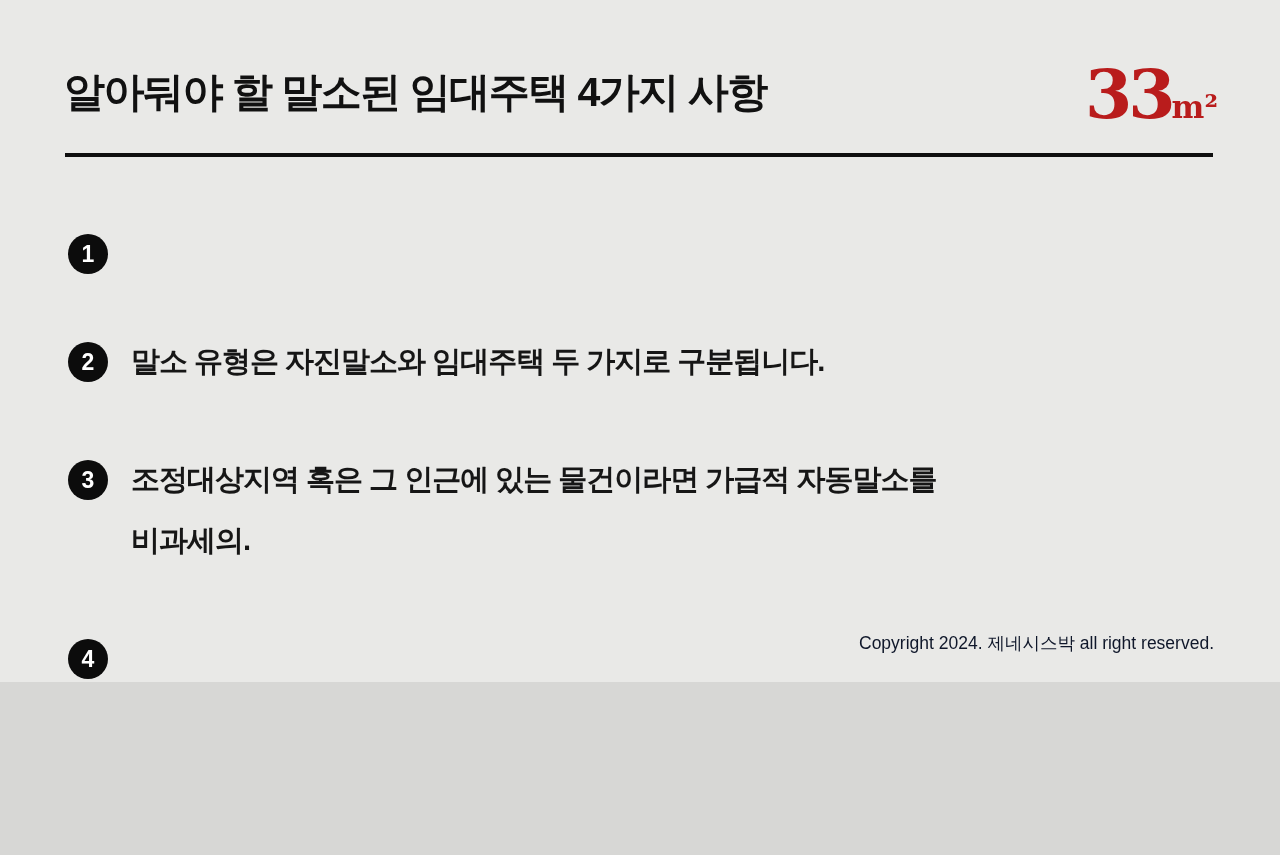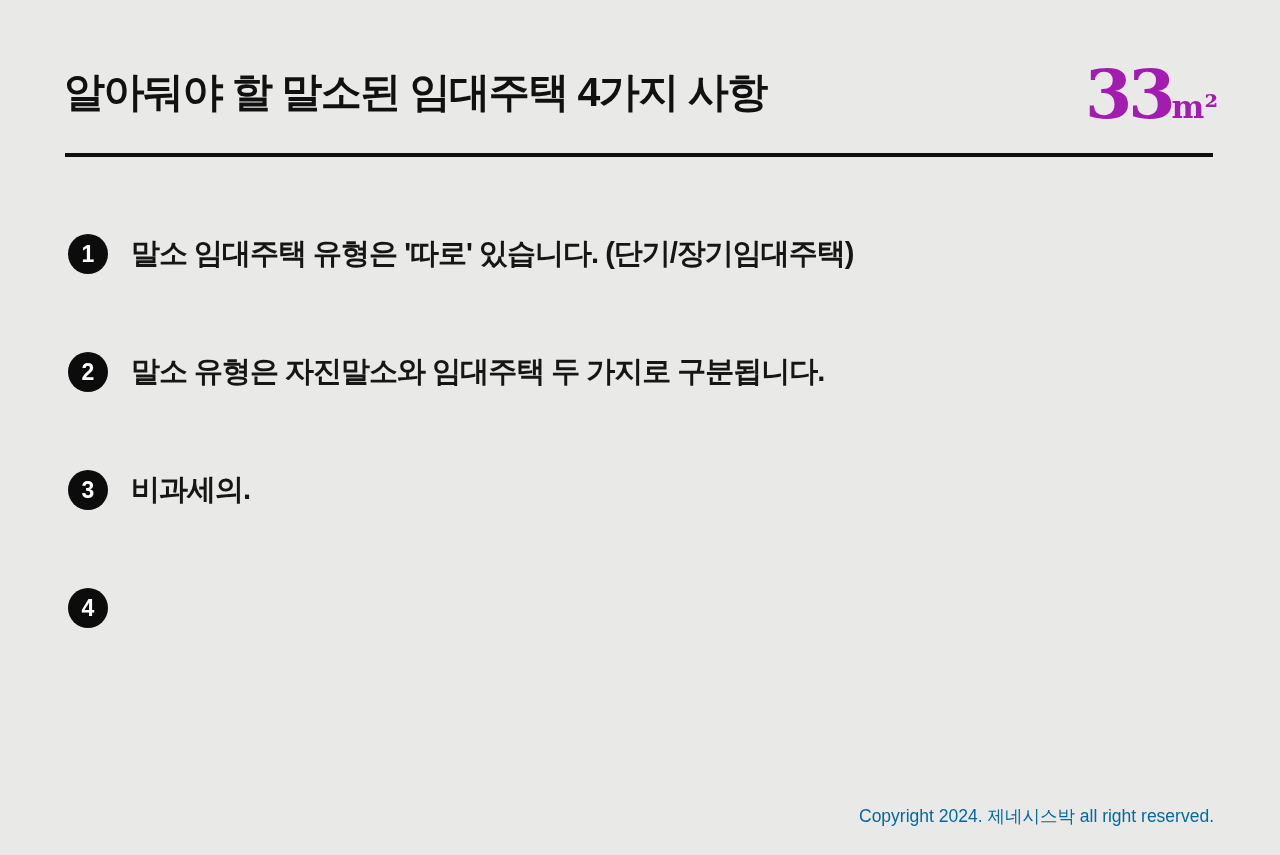--- a/index.html
+++ b/index.html
@@ -1,21 +1,21 @@
 <!DOCTYPE html>
 <html lang="ko"><head>
 <meta charset="utf-8">
 <style>
   html, body { margin: 0; padding: 0; }
   body { background: #d7d7d5; }
 
   .page {
     position: relative;
     width: 1280px;
-    height: 855px;
+    height: 682px;
     background: #e9e9e7;
     overflow: hidden;
     font-family: "Liberation Sans", "DejaVu Sans", sans-serif;
     color: #131313;
   }
 
   
   .header {
     position: absolute;
     left: 64px;
@@ -29,21 +29,21 @@
     font-size: 41px;
     font-weight: 800;
     letter-spacing: -1.5px;
     line-height: 1.2;
     margin-top: 10px;
     color: #111;
   }
   .logo {
     font-family: "DejaVu Serif", "Liberation Serif", serif;
     font-weight: bold;
-    color: #a21caf;
+    color: #b91c1c;
     white-space: nowrap;
     line-height: 1;
     margin-top: 2px;
   }
   .logo .logo-33 { font-size: 68px; letter-spacing: -4px; }
   .logo .logo-m2 { font-size: 31px; letter-spacing: 0; }
 
   .divider {
     position: absolute;
     left: 65px;
@@ -88,55 +88,53 @@
     color: #161616;
     white-space: nowrap;
   }
 
   
   .footer {
     position: absolute;
     right: 66px;
     bottom: 27px;
     font-size: 17.5px;
-    color: #0369a1;
+    color: #0f172a;
     letter-spacing: 0;
   }
 </style>
 </head>
 <body>
 
 <div class="page">
 
   <div class="header">
     <div class="page-title">알아둬야 할 말소된 임대주택 4가지 사항</div>
     <div class="logo"><span class="logo-33">33</span><span class="logo-m2">m²</span></div>
   </div>
 
   <div class="divider"></div>
 
   <div class="content">
 
     <div class="item">
       <div class="badge">1</div>
-      <div class="item-text">
-        <div>말소 임대주택 유형은 '따로' 있습니다. (단기/장기임대주택)</div>
-      </div>
     </div>
 
     <div class="item">
       <div class="badge">2</div>
       <div class="item-text">
         <div>말소 유형은 자진말소와 임대주택 두 가지로 구분됩니다.</div>
       </div>
     </div>
 
     <div class="item">
       <div class="badge">3</div>
       <div class="item-text">
+        <div>조정대상지역 혹은 그 인근에 있는 물건이라면 가급적 자동말소를</div>
         <div>비과세의.</div>
       </div>
     </div>
 
     <div class="item">
       <div class="badge">4</div>
     </div>
 
   </div>
 

